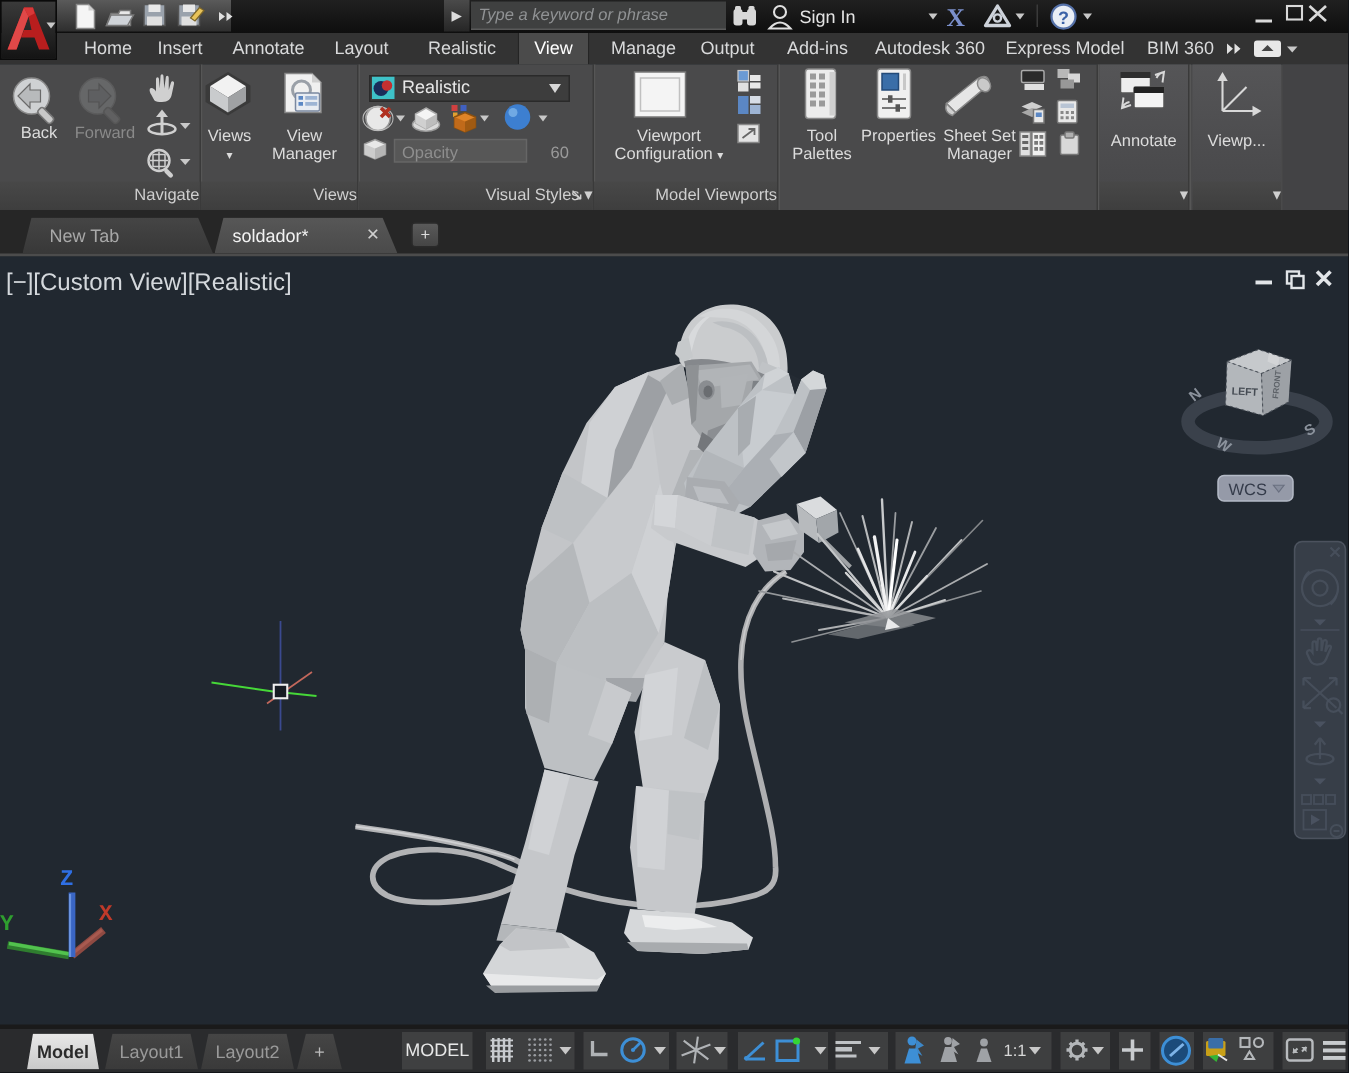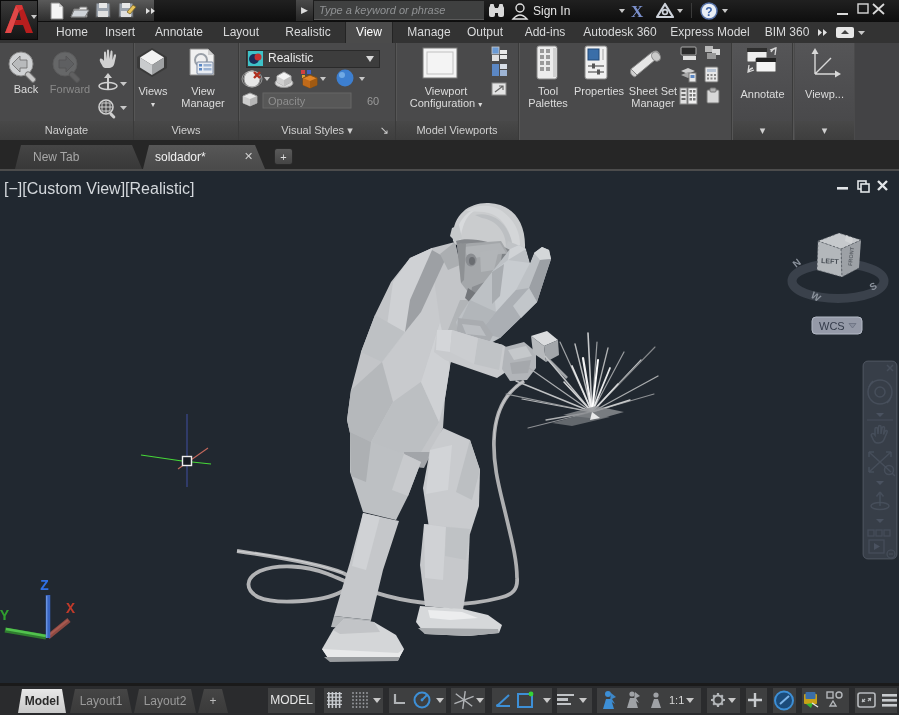--- a/index.html
+++ b/index.html
@@ -13,21 +13,21 @@
      color:#111;font-size:12px;text-align:center;line-height:21px;}
   #arrbtn{left:296px;top:0;width:17px;height:21px;background:linear-gradient(#4a4a4a,#262626);color:#ddd;font-size:9px;text-align:center;line-height:21px;}
   #search{left:314px;top:1px;width:170px;height:19px;background:#3f4040;border-bottom:1px solid #5a5a5a;color:#909294;font-size:11px;font-style:italic;line-height:19px;padding-left:5px;box-sizing:border-box;}
   
   #tabrow{left:0;top:22px;width:899px;height:21px;background:#333333;}
   .rtab{position:absolute;top:22px;height:21px;color:#d9dadb;font-size:12px;line-height:21px;text-align:center;}
   #tab-view{background:#4b4b4b;color:#fff;border-left:1px solid #242424;border-right:1px solid #242424;}
   
   #ribbon{left:0;top:43px;width:899px;height:97px;background:#4a4a4b;}
   .rsep{position:absolute;top:0;width:1px;height:97px;background:#3a3a3a;border-right:1px solid #565656;}
-  .plabel{position:absolute;top:78px;height:19px;background:linear-gradient(#484848,#3e3e3e);color:#cfcfcf;font-size:11px;line-height:18px;text-align:center;}
+  .plabel{position:absolute;top:78px;height:19px;background:linear-gradient(#484848,#3e3e3e);color:#cfcfcf;font-size:11px;line-height:18px;text-align:right;}
   .rlbl{position:absolute;color:#dcdcdc;font-size:11px;text-align:center;line-height:12px;}
   .dim{color:#8a8a8a;}
   
   #ftabrow{left:0;top:140px;width:899px;height:31px;background:#262626;border-bottom:2px solid #4c4c4c;box-sizing:border-box;}
   .ftab{position:absolute;top:145px;height:24px;font-size:12px;line-height:24px;}
   
   #canvas{left:0;top:171px;width:899px;height:515px;background:#212830;}
   
   #statusrow{left:0;top:686px;width:899px;height:29px;background:#2a2b2d;}
   .stxt{color:#e8e8e8;font-size:12px;}

